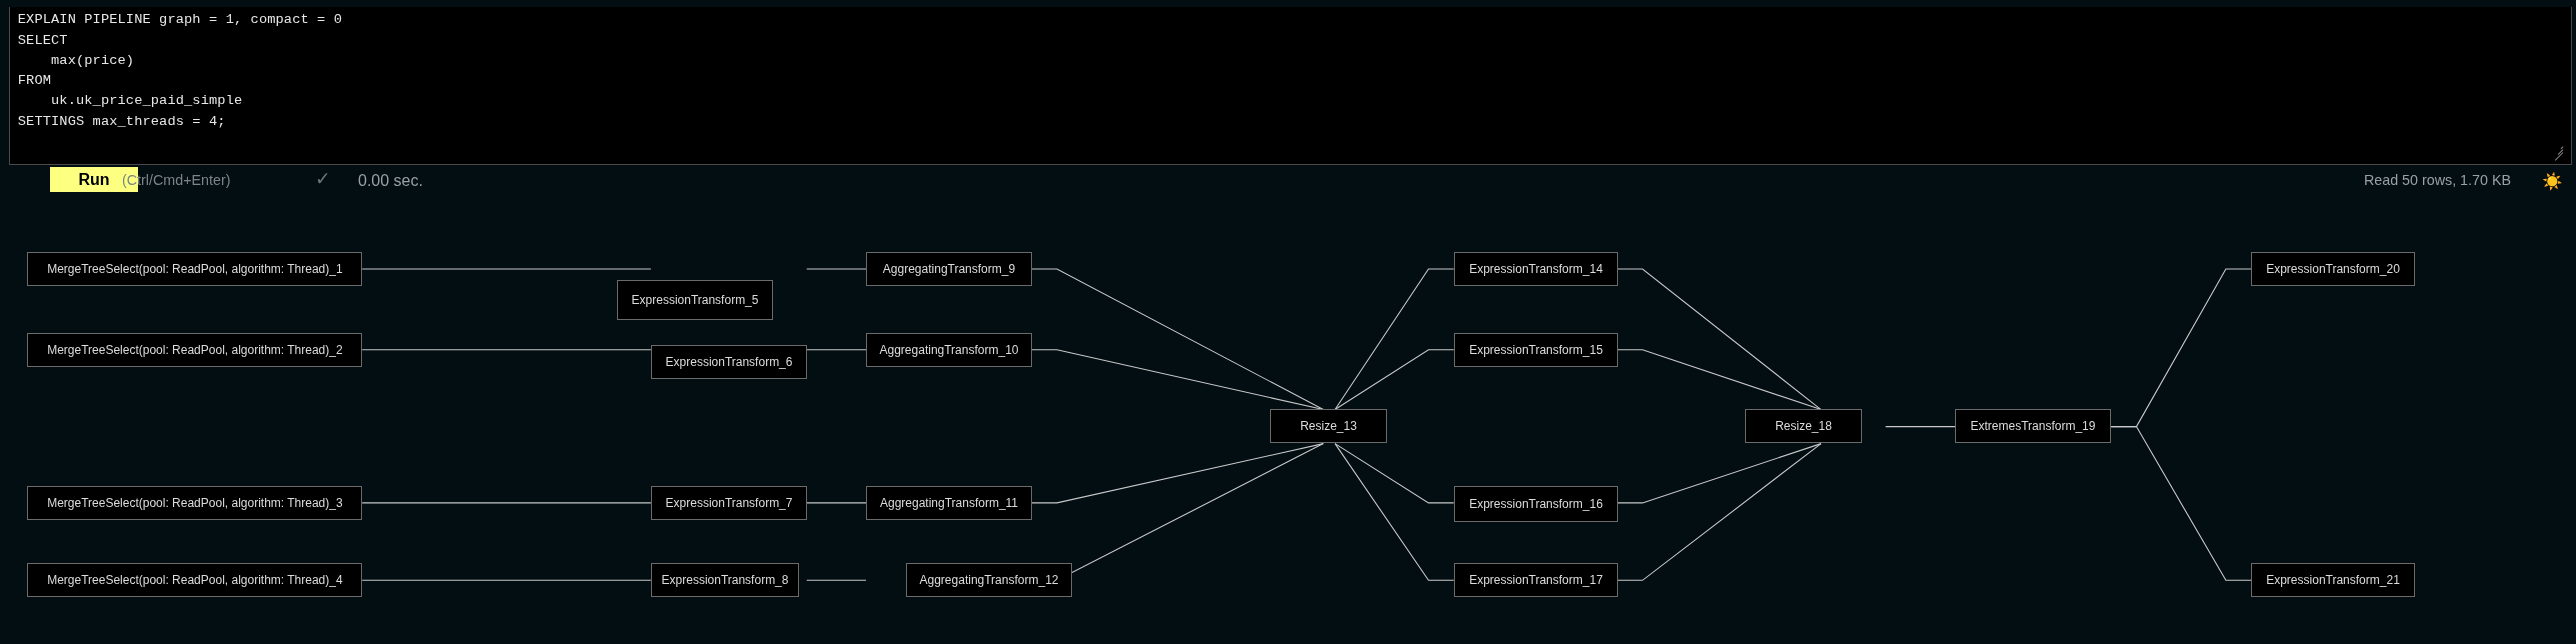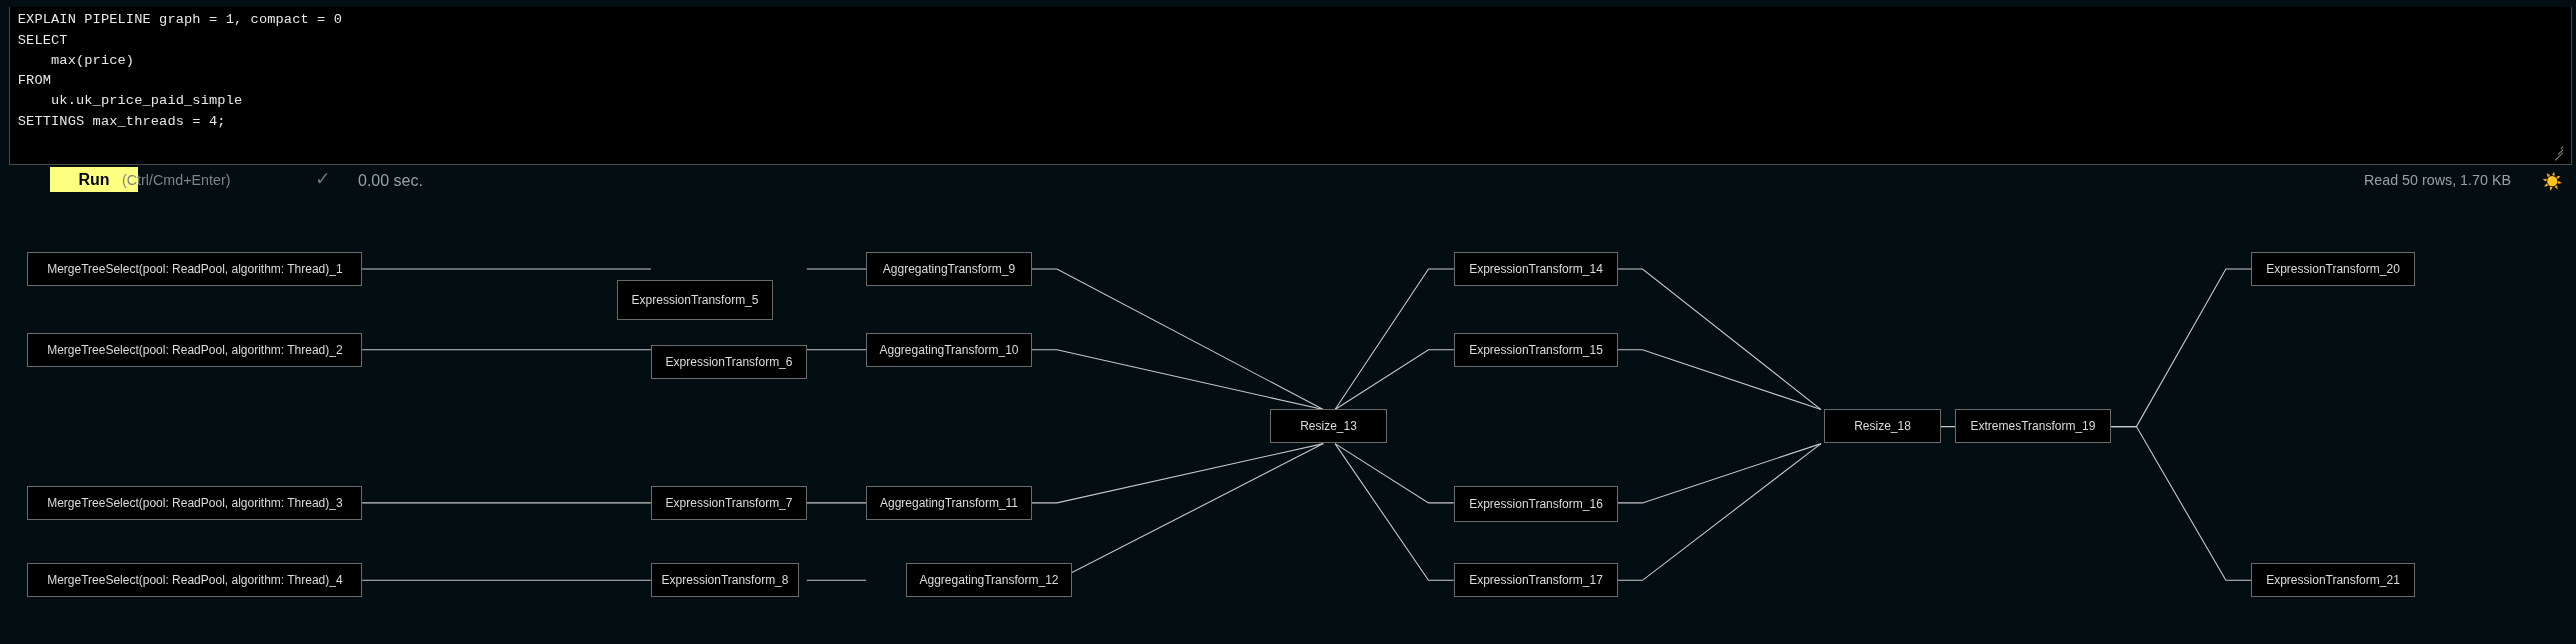--- a/index.html
+++ b/index.html
@@ -240,21 +240,21 @@
         <div class="gnode" style="left: 651px; top: 367px; width: 148px; height: 34px;">ExpressionTransform_8</div>
         <div class="gnode" style="left: 866px; top: 56px; width: 166px; height: 34px;">AggregatingTransform_9</div>
         <div class="gnode" style="left: 866px; top: 137px; width: 166px; height: 34px;">AggregatingTransform_10</div>
         <div class="gnode" style="left: 866px; top: 290px; width: 166px; height: 34px;">AggregatingTransform_11</div>
         <div class="gnode" style="left: 866px; top: 367px; width: 166px; height: 34px; margin-left: 40px;">AggregatingTransform_12</div>
         <div class="gnode" style="left: 1270px; top: 213px; width: 117px; height: 34px;">Resize_13</div>
         <div class="gnode" style="left: 1454px; top: 56px; width: 164px; height: 34px;">ExpressionTransform_14</div>
         <div class="gnode" style="left: 1454px; top: 137px; width: 164px; height: 34px;">ExpressionTransform_15</div>
         <div class="gnode" style="left: 1454px; top: 290px; width: 164px; height: 36px;">ExpressionTransform_16</div>
         <div class="gnode" style="left: 1454px; top: 367px; width: 164px; height: 34px;">ExpressionTransform_17</div>
-        <div class="gnode" style="left: 1824px; top: 213px; width: 117px; height: 34px;">Resize_18</div>
+        <div class="gnode" style="left: 1745px; top: 213px; width: 117px; height: 34px;">Resize_18</div>
         <div class="gnode" style="left: 1955px; top: 213px; width: 156px; height: 34px;">ExtremesTransform_19</div>
         <div class="gnode" style="left: 2251px; top: 56px; width: 164px; height: 34px;">ExpressionTransform_20</div>
         <div class="gnode" style="left: 2251px; top: 367px; width: 164px; height: 34px;">ExpressionTransform_21</div>
       </div>
   </div>
 
 </div>
 
 
 </body></html>

